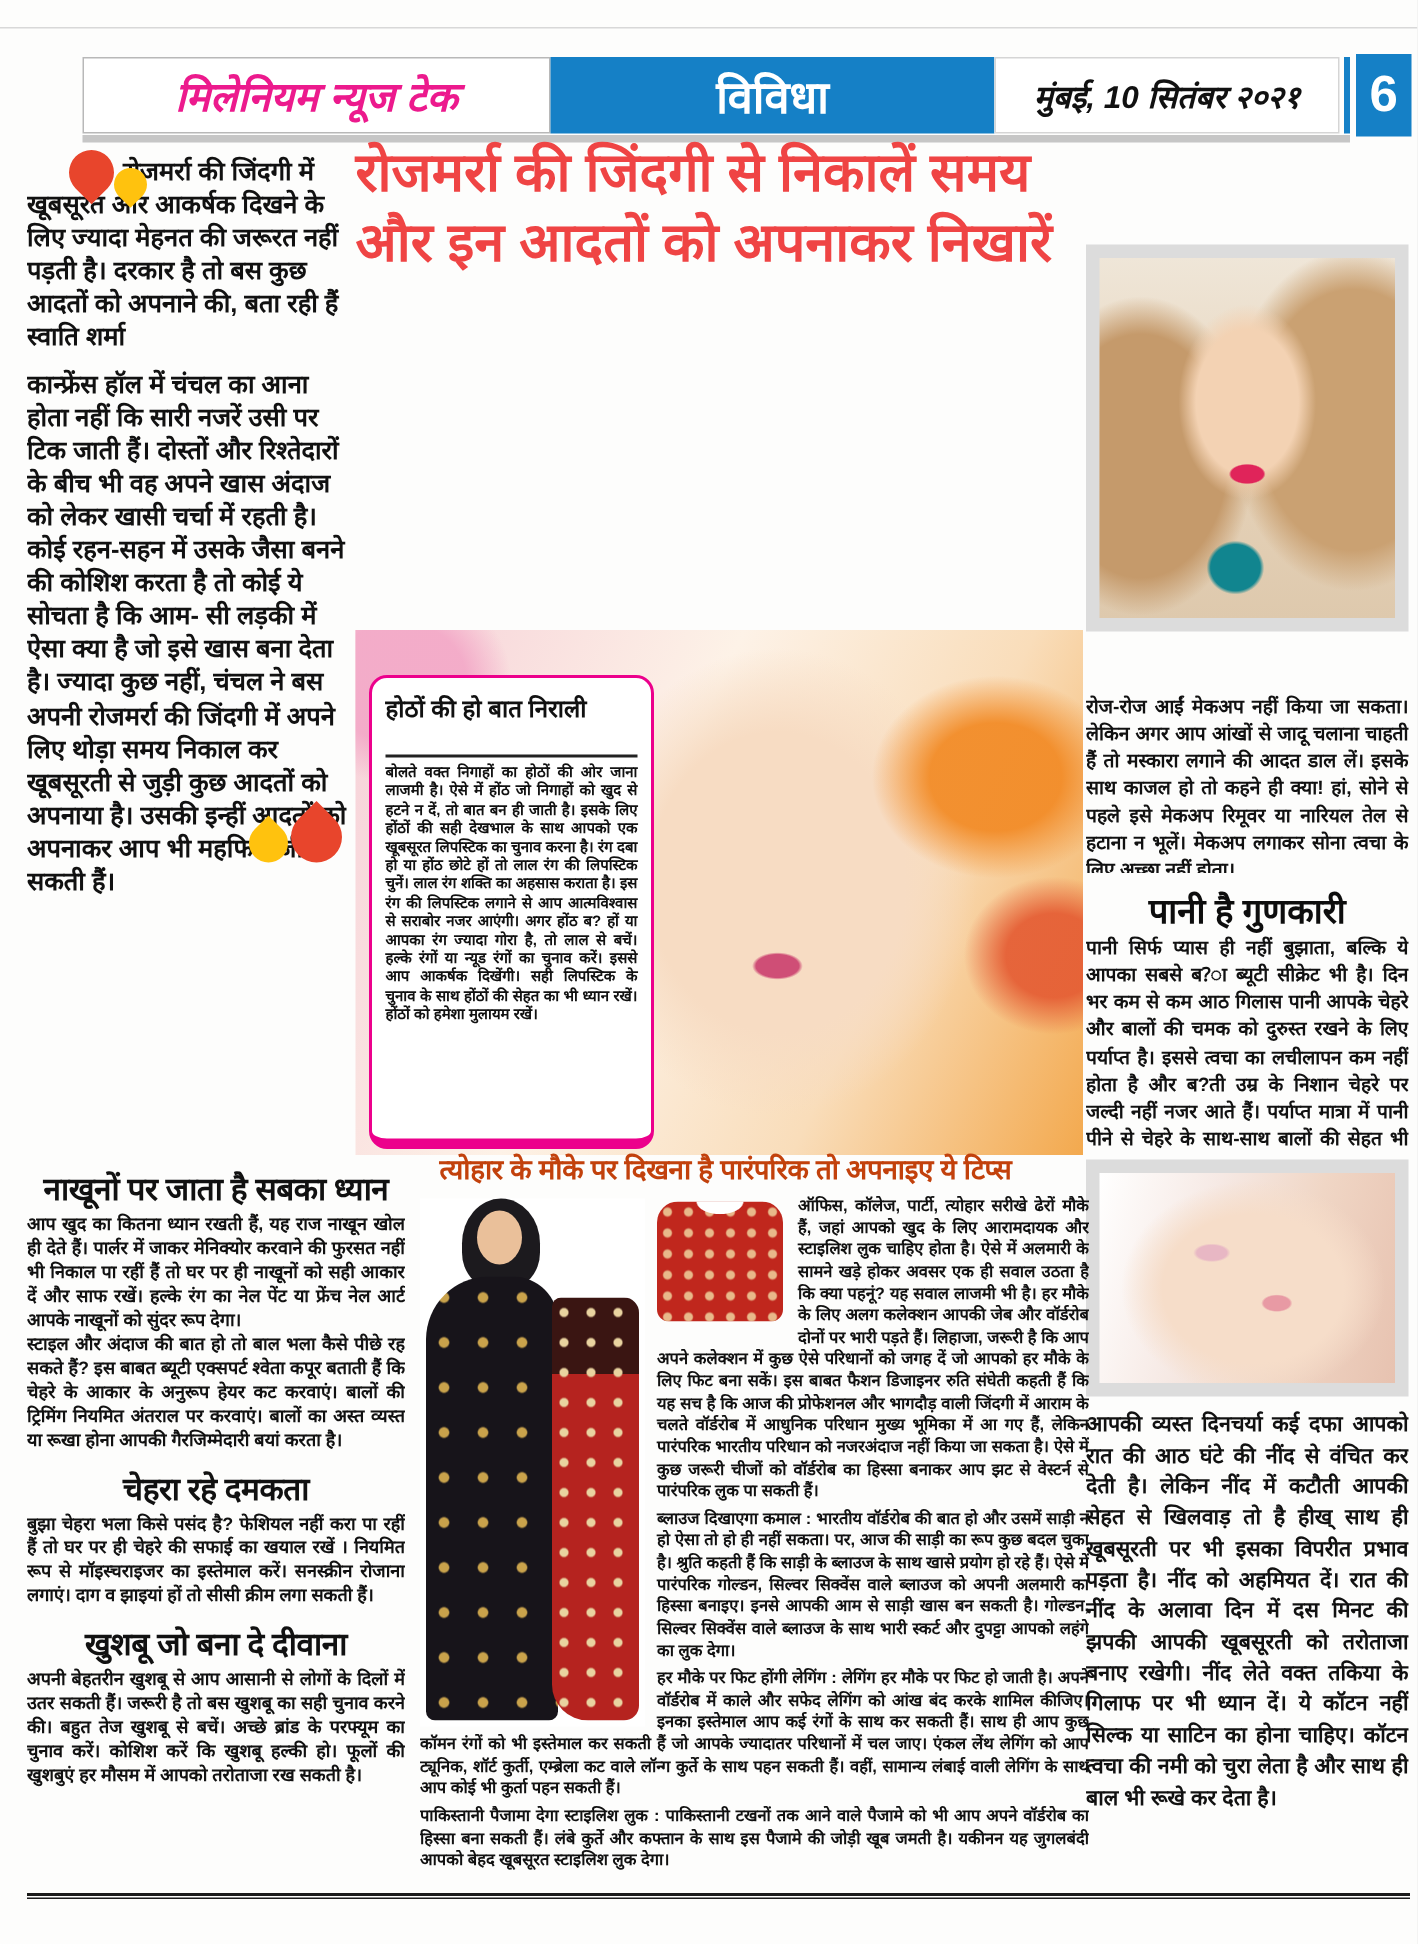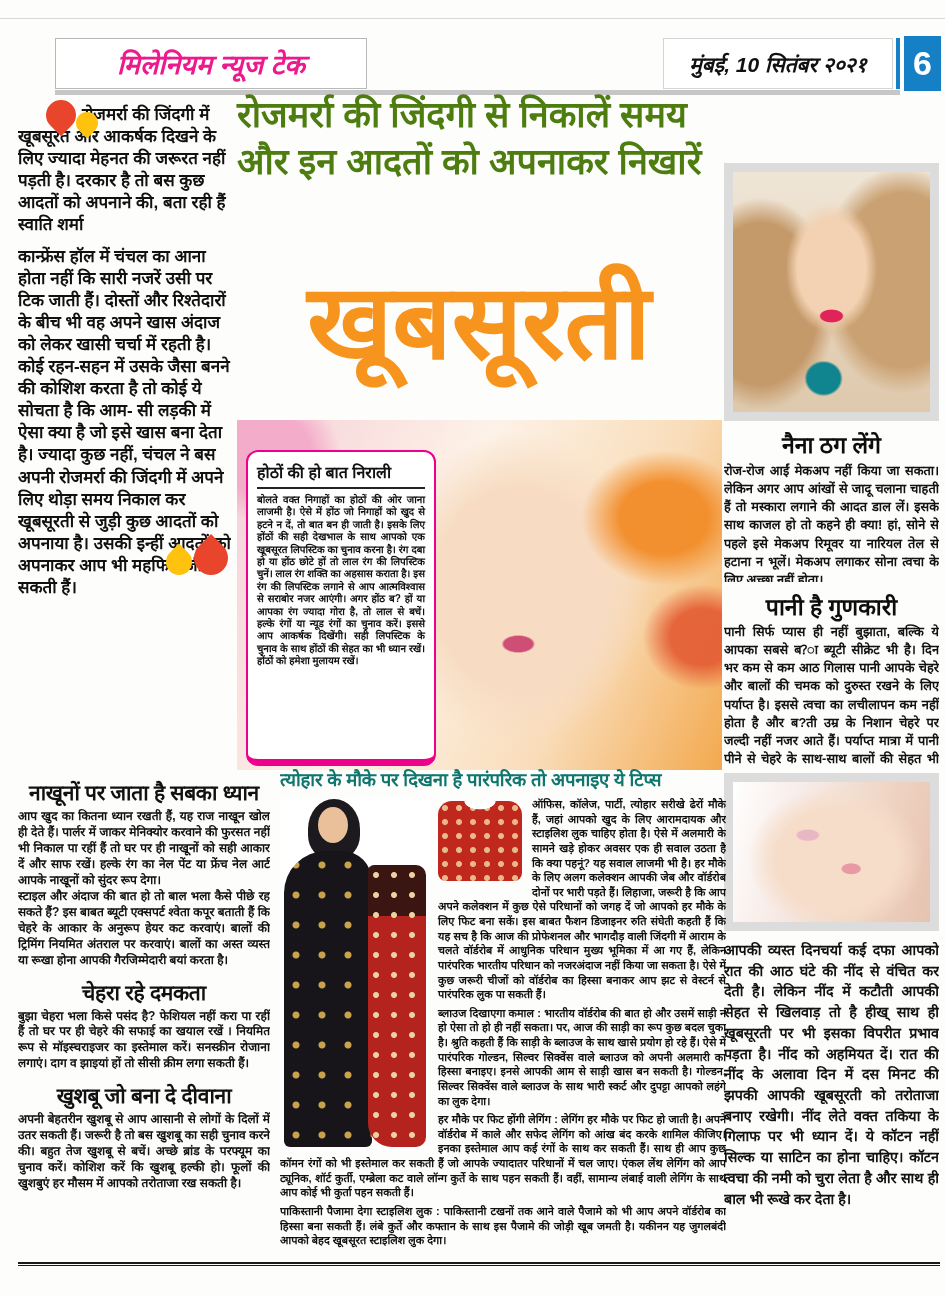--- a/index.html
+++ b/index.html
@@ -24,35 +24,35 @@
   .drop{position:absolute;border-radius:50% 50% 0 50%;transform:rotate(45deg);}
   .d-red{width:30px;height:30px;background:#e8452c;left:28px;top:2px;}
   .d-yel{width:22px;height:22px;background:#ffc20e;left:58px;top:14px;}
   .qclose{position:relative;height:0;}
   .d-yel2{width:26px;height:26px;background:#ffc20e;border-radius:0 50% 50% 50%;transform:rotate(45deg);left:148px;top:-50px;}
   .d-red2{width:34px;height:34px;background:#e8452c;border-radius:0 50% 50% 50%;transform:rotate(45deg);left:176px;top:-58px;}
   .lead-intro{font-size:17px;font-weight:700;line-height:1.3;margin-top:-38px;text-indent:64px;}
   .lead-body{font-size:17px;font-weight:700;line-height:1.3;margin-top:9px;}
 
   
-  .kicker{position:absolute;left:237px;top:92px;width:486px;font-size:36px;font-weight:800;line-height:1.3;color:#4d7c0f;}
+  .kicker{position:absolute;left:237px;top:92px;width:486px;font-size:36px;font-weight:800;line-height:1.3;color:#ef4444;}
   .big-title{position:absolute;left:232px;top:212px;width:494px;height:210px;display:flex;align-items:center;justify-content:center;font-size:104px;font-weight:800;color:#f7941e;white-space:nowrap;}
 
   
   .face-img{position:absolute;left:237px;top:420px;width:485px;height:350px;
     background:
       radial-gradient(26px 14px at 58% 64%, #cf4e76 0 55%, rgba(207,78,118,0) 65%),
       radial-gradient(110px 90px at 88% 28%, rgba(242,140,40,.95) 0 40%, rgba(242,140,40,0) 75%),
       radial-gradient(80px 70px at 96% 62%, rgba(228,90,50,.9) 0 40%, rgba(228,90,50,0) 75%),
       radial-gradient(100px 90px at 6% 10%, rgba(243,170,200,.95) 0 45%, rgba(243,170,200,0) 75%),
       radial-gradient(170px 200px at 58% 48%, #f7dcc3 0 50%, rgba(247,220,195,0) 78%),
       linear-gradient(115deg,#f6cfd8 0%,#fdf2e7 40%,#f9ddba 70%,#f3a94e 100%);
   }
   .lips-box{position:absolute;left:246px;top:450px;width:190px;height:316px;background:#fff;border:2px solid #ec008c;border-bottom-width:7px;border-radius:12px;padding:9px 9px 6px 9px;overflow:hidden;}
-  .lips-box h3{font-size:16px;font-weight:800;border-bottom:2px solid #222;padding-bottom:4px;margin-bottom:5px;}
+  .lips-box h3{font-size:16px;font-weight:800;border-bottom:2px solid #222;padding-bottom:20px;margin-bottom:5px;}
   .lips-box p{font-size:10px;line-height:1.24;text-align:justify;font-weight:600;}
   .photo-frame{position:absolute;background:#dcdcdc;padding:9px;}
   .portrait{left:724px;top:163px;width:215px;height:258px;}
   .portrait .ph{width:100%;height:100%;
     background:
       radial-gradient(18px 10px at 50% 60%, #e0245a 0 60%, rgba(224,36,90,0) 68%),
       radial-gradient(30px 28px at 46% 86%, #11858f 0 55%, rgba(17,133,143,0) 64%),
       radial-gradient(62px 88px at 50% 40%, #f3d2b3 0 55%, rgba(243,210,179,0) 74%),
       radial-gradient(100px 140px at 14% 55%, #c59a6b 0 58%, rgba(197,154,107,0) 76%),
       radial-gradient(110px 150px at 86% 45%, #caa172 0 58%, rgba(202,161,114,0) 76%),
@@ -71,21 +71,21 @@
   .sleep-body{top:940px;font-size:14.3px;line-height:1.45;height:300px;overflow:hidden;font-weight:600;}
 
   
   .beauty{position:absolute;left:18px;top:766px;width:252px;height:492px;overflow:hidden;margin-top:12px;}
   .beauty h4{font-size:21px;font-weight:800;text-align:center;margin:9px 0 3px 0;letter-spacing:-0.3px;}
   .beauty h4:first-child{margin-top:0;}
   .beauty p{font-size:12px;line-height:1.33;text-align:justify;font-weight:600;}
 
   
   .festival{position:absolute;left:280px;top:766px;width:446px;height:492px;overflow:hidden;}
-  .festival h2{color:#0f766e;font-size:18.5px;font-weight:800;white-space:nowrap;margin-bottom:6px;letter-spacing:-0.2px;}
+  .festival h2{color:#c2410c;font-size:18.5px;font-weight:800;white-space:nowrap;margin-bottom:6px;letter-spacing:-0.2px;margin-left:13px;}
   .festival p{font-size:11px;line-height:1.33;text-align:justify;margin-bottom:4px;font-weight:600;}
   .festival b{font-weight:800;}
   .saree-img{float:left;width:150px;height:352px;margin:2px 8px 4px 0;position:relative;background:#fff;}
   .s-hair{position:absolute;left:28px;top:0;width:52px;height:60px;background:#1c1a1e;border-radius:50% 50% 40% 40%;}
   .s-face{position:absolute;left:38px;top:8px;width:30px;height:36px;background:#eac09a;border-radius:50%;}
   .s-body{position:absolute;left:4px;top:52px;width:88px;height:296px;border-radius:42px 30px 6px 6px;
     background:radial-gradient(circle at 12px 14px,#c9a24b 0 3px,rgba(0,0,0,0) 4px) 0 0/26px 30px,#17141a;}
   .s-pallu{position:absolute;left:88px;top:66px;width:58px;height:282px;border-radius:6px 10px 10px 24px;
     background:
       radial-gradient(circle at 8px 10px,#e9d3a0 0 2.5px,rgba(0,0,0,0) 3.5px) 0 0/18px 20px,
@@ -101,51 +101,50 @@
 </style>
 </head>
 <body>
 
 <div id="page">
   <div class="topline"></div>
 
   <div class="mast-left">
     <span>मिलेनियम न्यूज टेक</span>
   </div>
+  <div class="mast-center">विविधा</div>
   <div class="mast-date">मुंबई, 10 सितंबर २०२१</div>
   <div class="mast-bar"></div>
   <div class="mast-page">6</div>
   <div class="mast-shadow"></div>
 
   <div class="lead-quote">
     <div class="qicons">
       <div class="drop d-red"></div>
       <div class="drop d-yel"></div>
     </div>
     <p class="lead-intro">रोजमर्रा की जिंदगी में खूबसूरत और आकर्षक दिखने के लिए ज्यादा मेहनत की जरूरत नहीं पड़ती है। दरकार है तो बस कुछ आदतों को अपनाने की, बता रही हैं स्वाति शर्मा</p>
     <p class="lead-body">कान्फ्रेंस हॉल में चंचल का आना होता नहीं कि सारी नजरें उसी पर टिक जाती हैं। दोस्तों और रिश्तेदारों के बीच भी वह अपने खास अंदाज को लेकर खासी चर्चा में रहती है। कोई रहन-सहन में उसके जैसा बनने की कोशिश करता है तो कोई ये सोचता है कि आम- सी लड़की में ऐसा क्या है जो इसे खास बना देता है। ज्यादा कुछ नहीं, चंचल ने बस अपनी रोजमर्रा की जिंदगी में अपने लिए थोड़ा समय निकाल कर खूबसूरती से जुड़ी कुछ आदतों को अपनाया है। उसकी इन्हीं आदतों को अपनाकर आप भी महफिल जीत सकती हैं।</p>
     <div class="qclose">
       <div class="drop d-yel2"></div>
       <div class="drop d-red2"></div>
     </div>
   </div>
 
   <h1 class="kicker">रोजमर्रा की जिंदगी से निकालें समय और इन आदतों को अपनाकर निखारें</h1>
-  <div class="big-title">खूबसूरती</div>
 
   <div class="face-img"></div>
   <div class="lips-box">
     <h3>होठों की हो बात निराली</h3>
     <p>बोलते वक्त निगाहों का होठों की ओर जाना लाजमी है। ऐसे में होंठ जो निगाहों को खुद से हटने न दें, तो बात बन ही जाती है। इसके लिए होंठों की सही देखभाल के साथ आपको एक खूबसूरत लिपस्टिक का चुनाव करना है। रंग दबा हो या होंठ छोटे हों तो लाल रंग की लिपस्टिक चुनें। लाल रंग शक्ति का अहसास कराता है। इस रंग की लिपस्टिक लगाने से आप आत्मविश्वास से सराबोर नजर आएंगी। अगर होंठ ब? हों या आपका रंग ज्यादा गोरा है, तो लाल से बचें। हल्के रंगों या न्यूड रंगों का चुनाव करें। इससे आप आकर्षक दिखेंगी। सही लिपस्टिक के चुनाव के साथ होंठों की सेहत का भी ध्यान रखें। होंठों को हमेशा मुलायम रखें।</p>
   </div>
 
   <div class="photo-frame portrait">
     <div class="ph"></div>
   </div>
-  <h2 class="r-head eyes-head">नैना ठग लेंगे</h2>
   <p class="r-body eyes-body">रोज-रोज आईं मेकअप नहीं किया जा सकता। लेकिन अगर आप आंखों से जादू चलाना चाहती हैं तो मस्कारा लगाने की आदत डाल लें। इसके साथ काजल हो तो कहने ही क्या! हां, सोने से पहले इसे मेकअप रिमूवर या नारियल तेल से हटाना न भूलें। मेकअप लगाकर सोना त्वचा के लिए अच्छा नहीं होता।</p>
   <h2 class="r-head water-head">पानी है गुणकारी</h2>
   <p class="r-body water-body">पानी सिर्फ प्यास ही नहीं बुझाता, बल्कि ये आपका सबसे ब?ा ब्यूटी सीक्रेट भी है। दिन भर कम से कम आठ गिलास पानी आपके चेहरे और बालों की चमक को दुरुस्त रखने के लिए पर्याप्त है। इससे त्वचा का लचीलापन कम नहीं होता है और ब?ती उम्र के निशान चेहरे पर जल्दी नहीं नजर आते हैं। पर्याप्त मात्रा में पानी पीने से चेहरे के साथ-साथ बालों की सेहत भी दुरुस्त रहती है।</p>
   <div class="photo-frame sleepimg">
     <div class="ph"></div>
   </div>
   <p class="r-body sleep-body">आपकी व्यस्त दिनचर्या कई दफा आपको रात की आठ घंटे की नींद से वंचित कर देती है। लेकिन नींद में कटौती आपकी सेहत से खिलवाड़ तो है हीख् साथ ही खूबसूरती पर भी इसका विपरीत प्रभाव पड़ता है। नींद को अहमियत दें। रात की नींद के अलावा दिन में दस मिनट की झपकी आपकी खूबसूरती को तरोताजा बनाए रखेगी। नींद लेते वक्त तकिया के गिलाफ पर भी ध्यान दें। ये कॉटन नहीं सिल्क या साटिन का होना चाहिए। कॉटन त्वचा की नमी को चुरा लेता है और साथ ही बाल भी रूखे कर देता है।</p>
 
   <div class="beauty">
     <h4>नाखूनों पर जाता है सबका ध्यान</h4>

